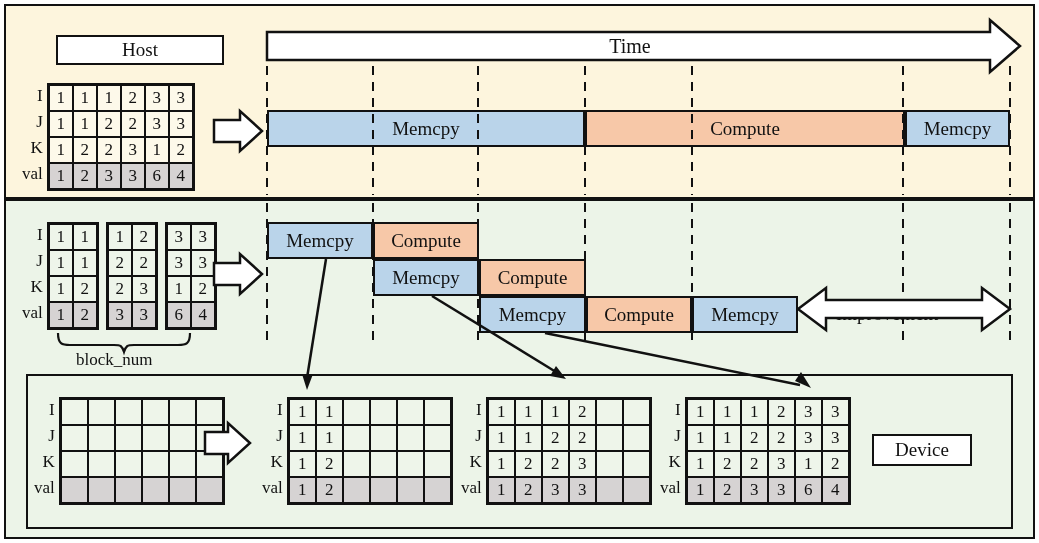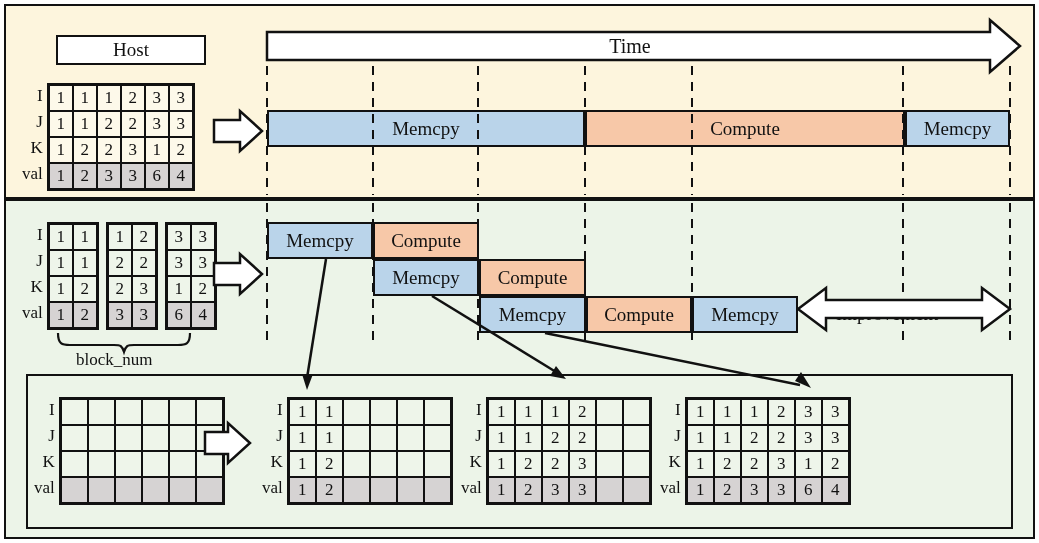--- a/index.html
+++ b/index.html
@@ -41,21 +41,21 @@
              font-size:19px;color:#111;}
   .capt{position:absolute;font-size:17px;color:#111;}
 </style>
 </head>
 <body>
 
 <div id="root">
 
   <div class="sec" id="host-section"></div>
 
-  <div class="labelbox" id="host-label" style="left:56px;top:35px;width:150px;height:30px;">
+  <div class="labelbox" id="host-label" style="left:56px;top:35px;width:168px;height:30px;">
     <span>Host</span>
   </div>
 
   <div class="tbl" id="host-table" style="left:22px;top:83px;">
     <div class="rowlabels" id="host-table-labels">
         <span style="height: 26px;">I</span>
         <span style="height: 26px;">J</span>
         <span style="height: 26px;">K</span>
         <span style="height: 26px;">val</span>
       </div>
@@ -161,20 +161,23 @@
             <div class="cell" style="width: 24px; height: 26px;">4</div>
           </div>
         </div>
       </div>
   </div>
 
   <div class="capt" id="block-num-caption" style="left:76px;top:350px;">block_num</div>
 
   <div id="device-inner"></div>
 
+  <div class="labelbox" id="device-label" style="left:872px;top:434px;width:100px;height:32px;">
+    <span>Device</span>
+  </div>
 
   <div class="tbl" id="dev-table-0" style="left:34px;top:397px;">
     <div class="rowlabels" id="dev-table-0-labels">
         <span style="height: 26px;">I</span>
         <span style="height: 26px;">J</span>
         <span style="height: 26px;">K</span>
         <span style="height: 26px;">val</span>
       </div>
     <div class="grid" id="dev-table-0-grid">
         <div class="blk">

